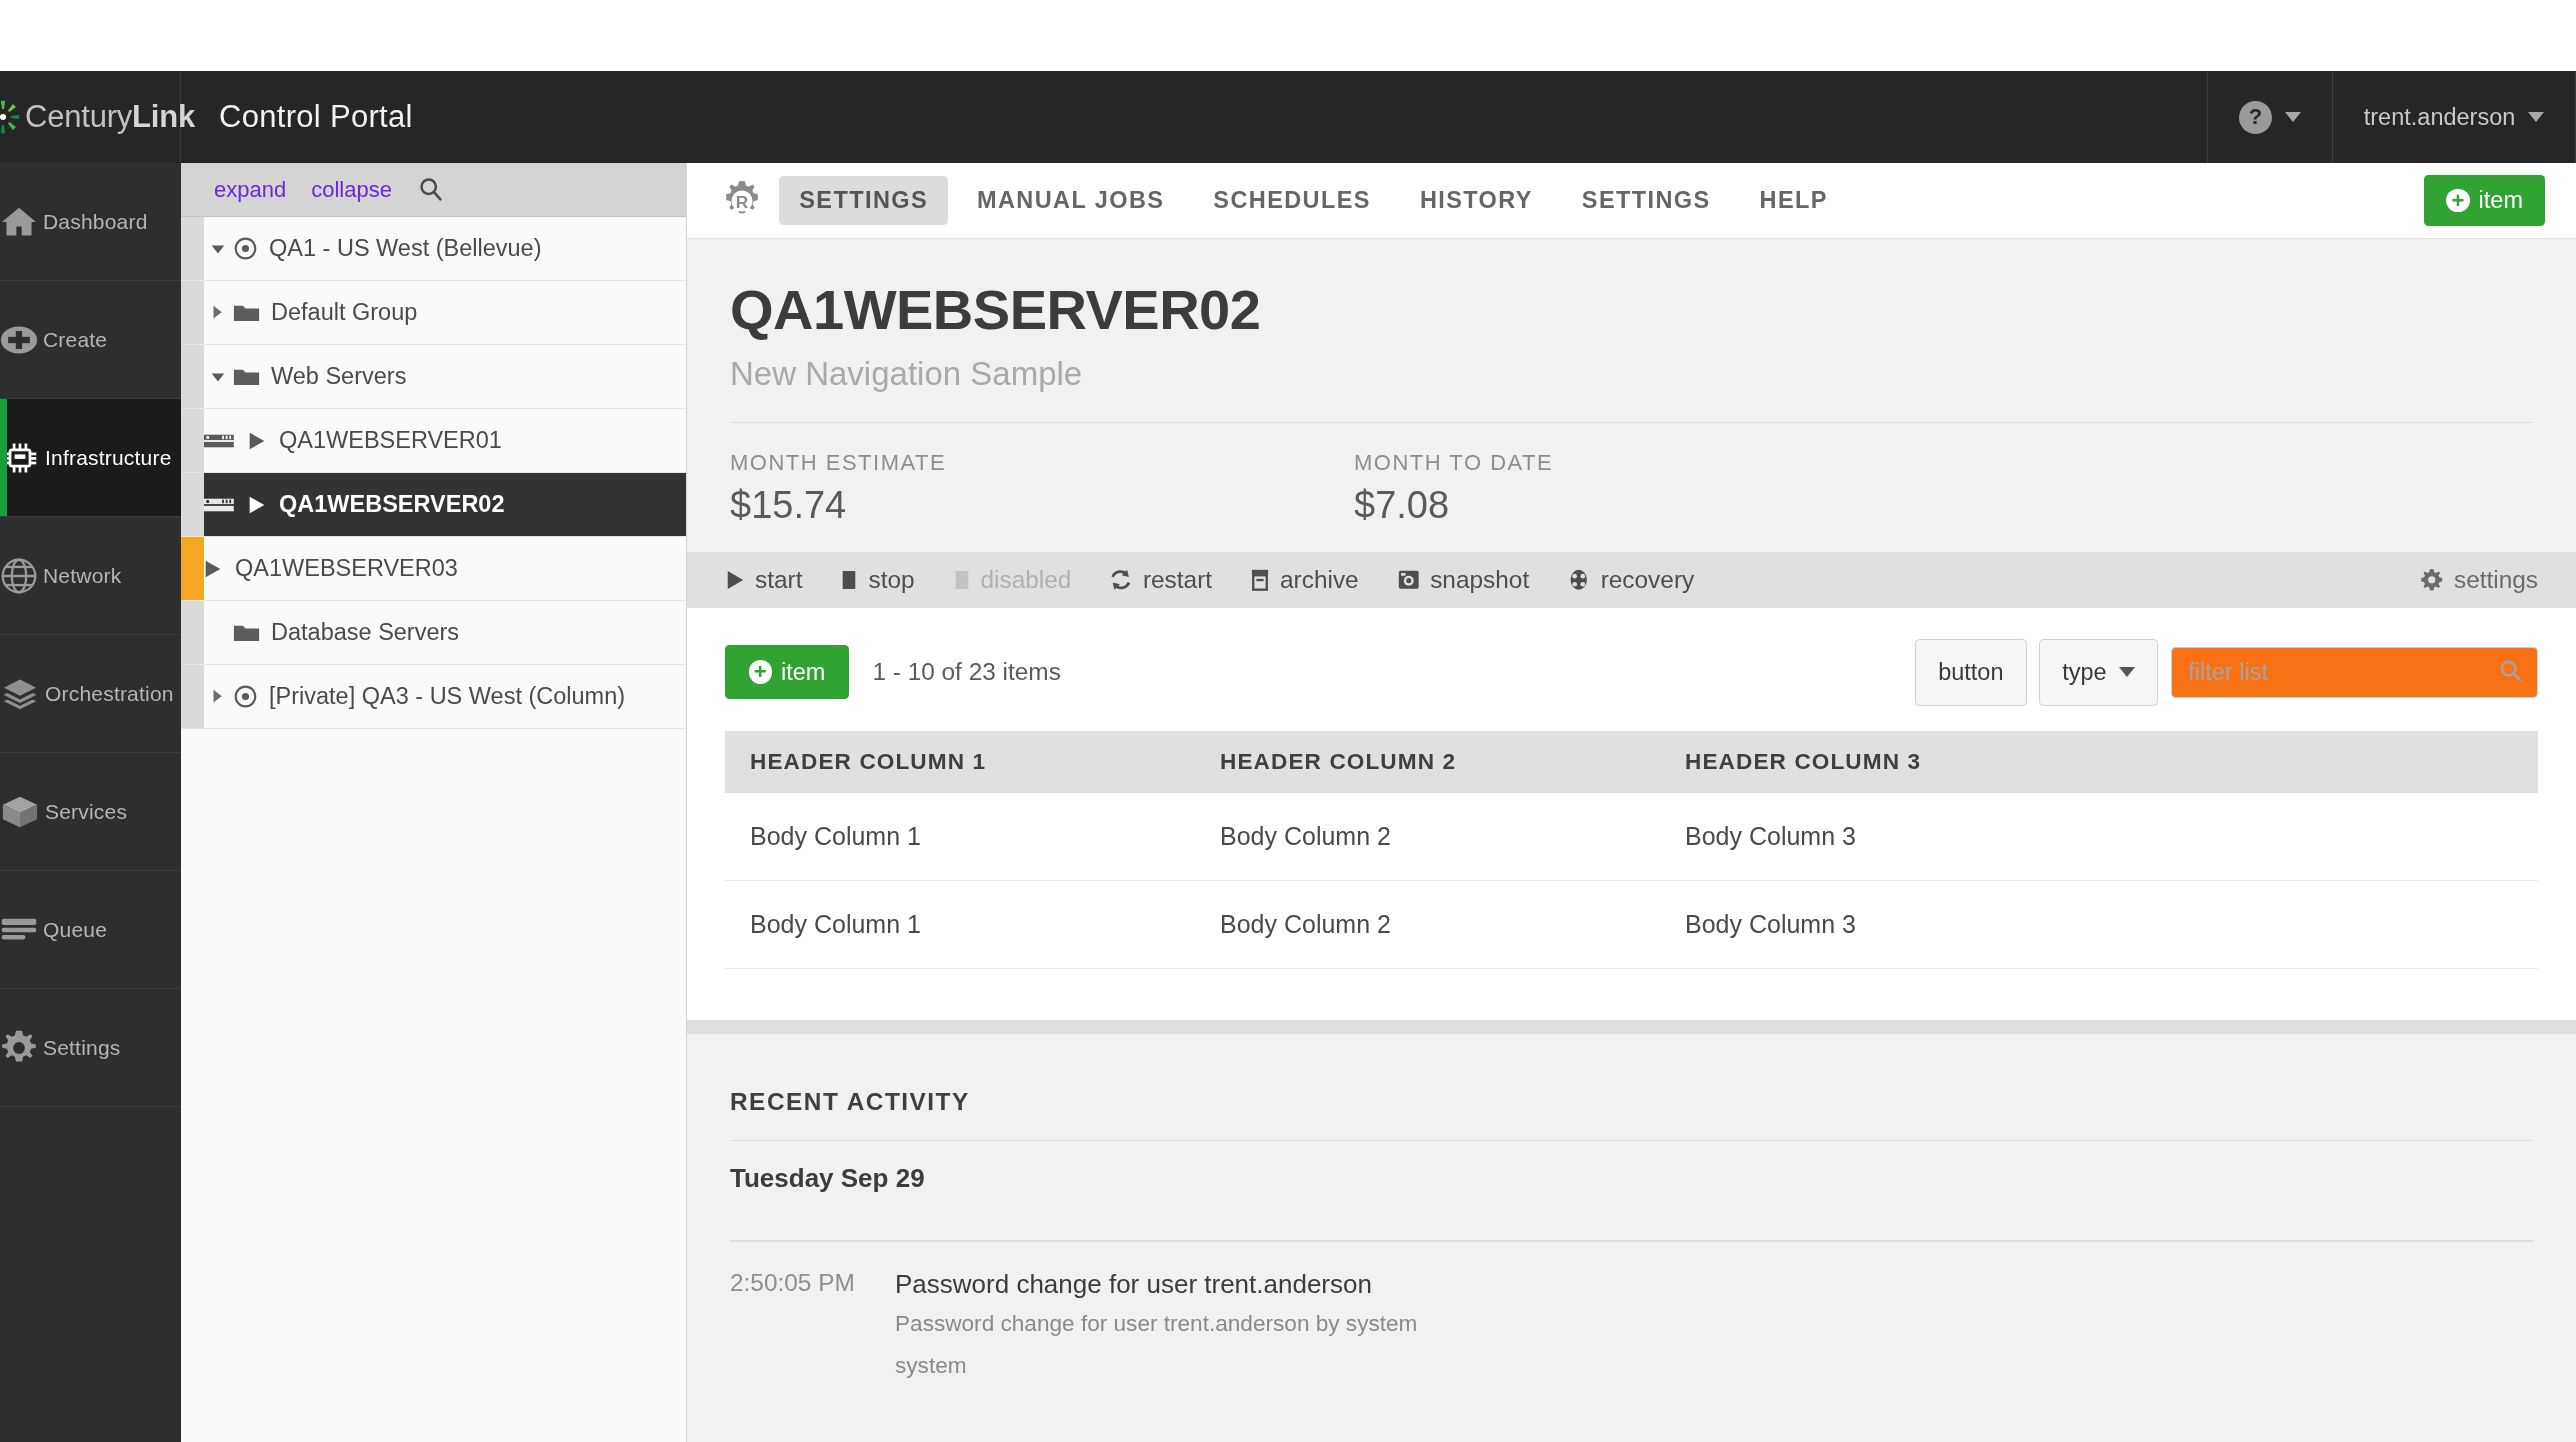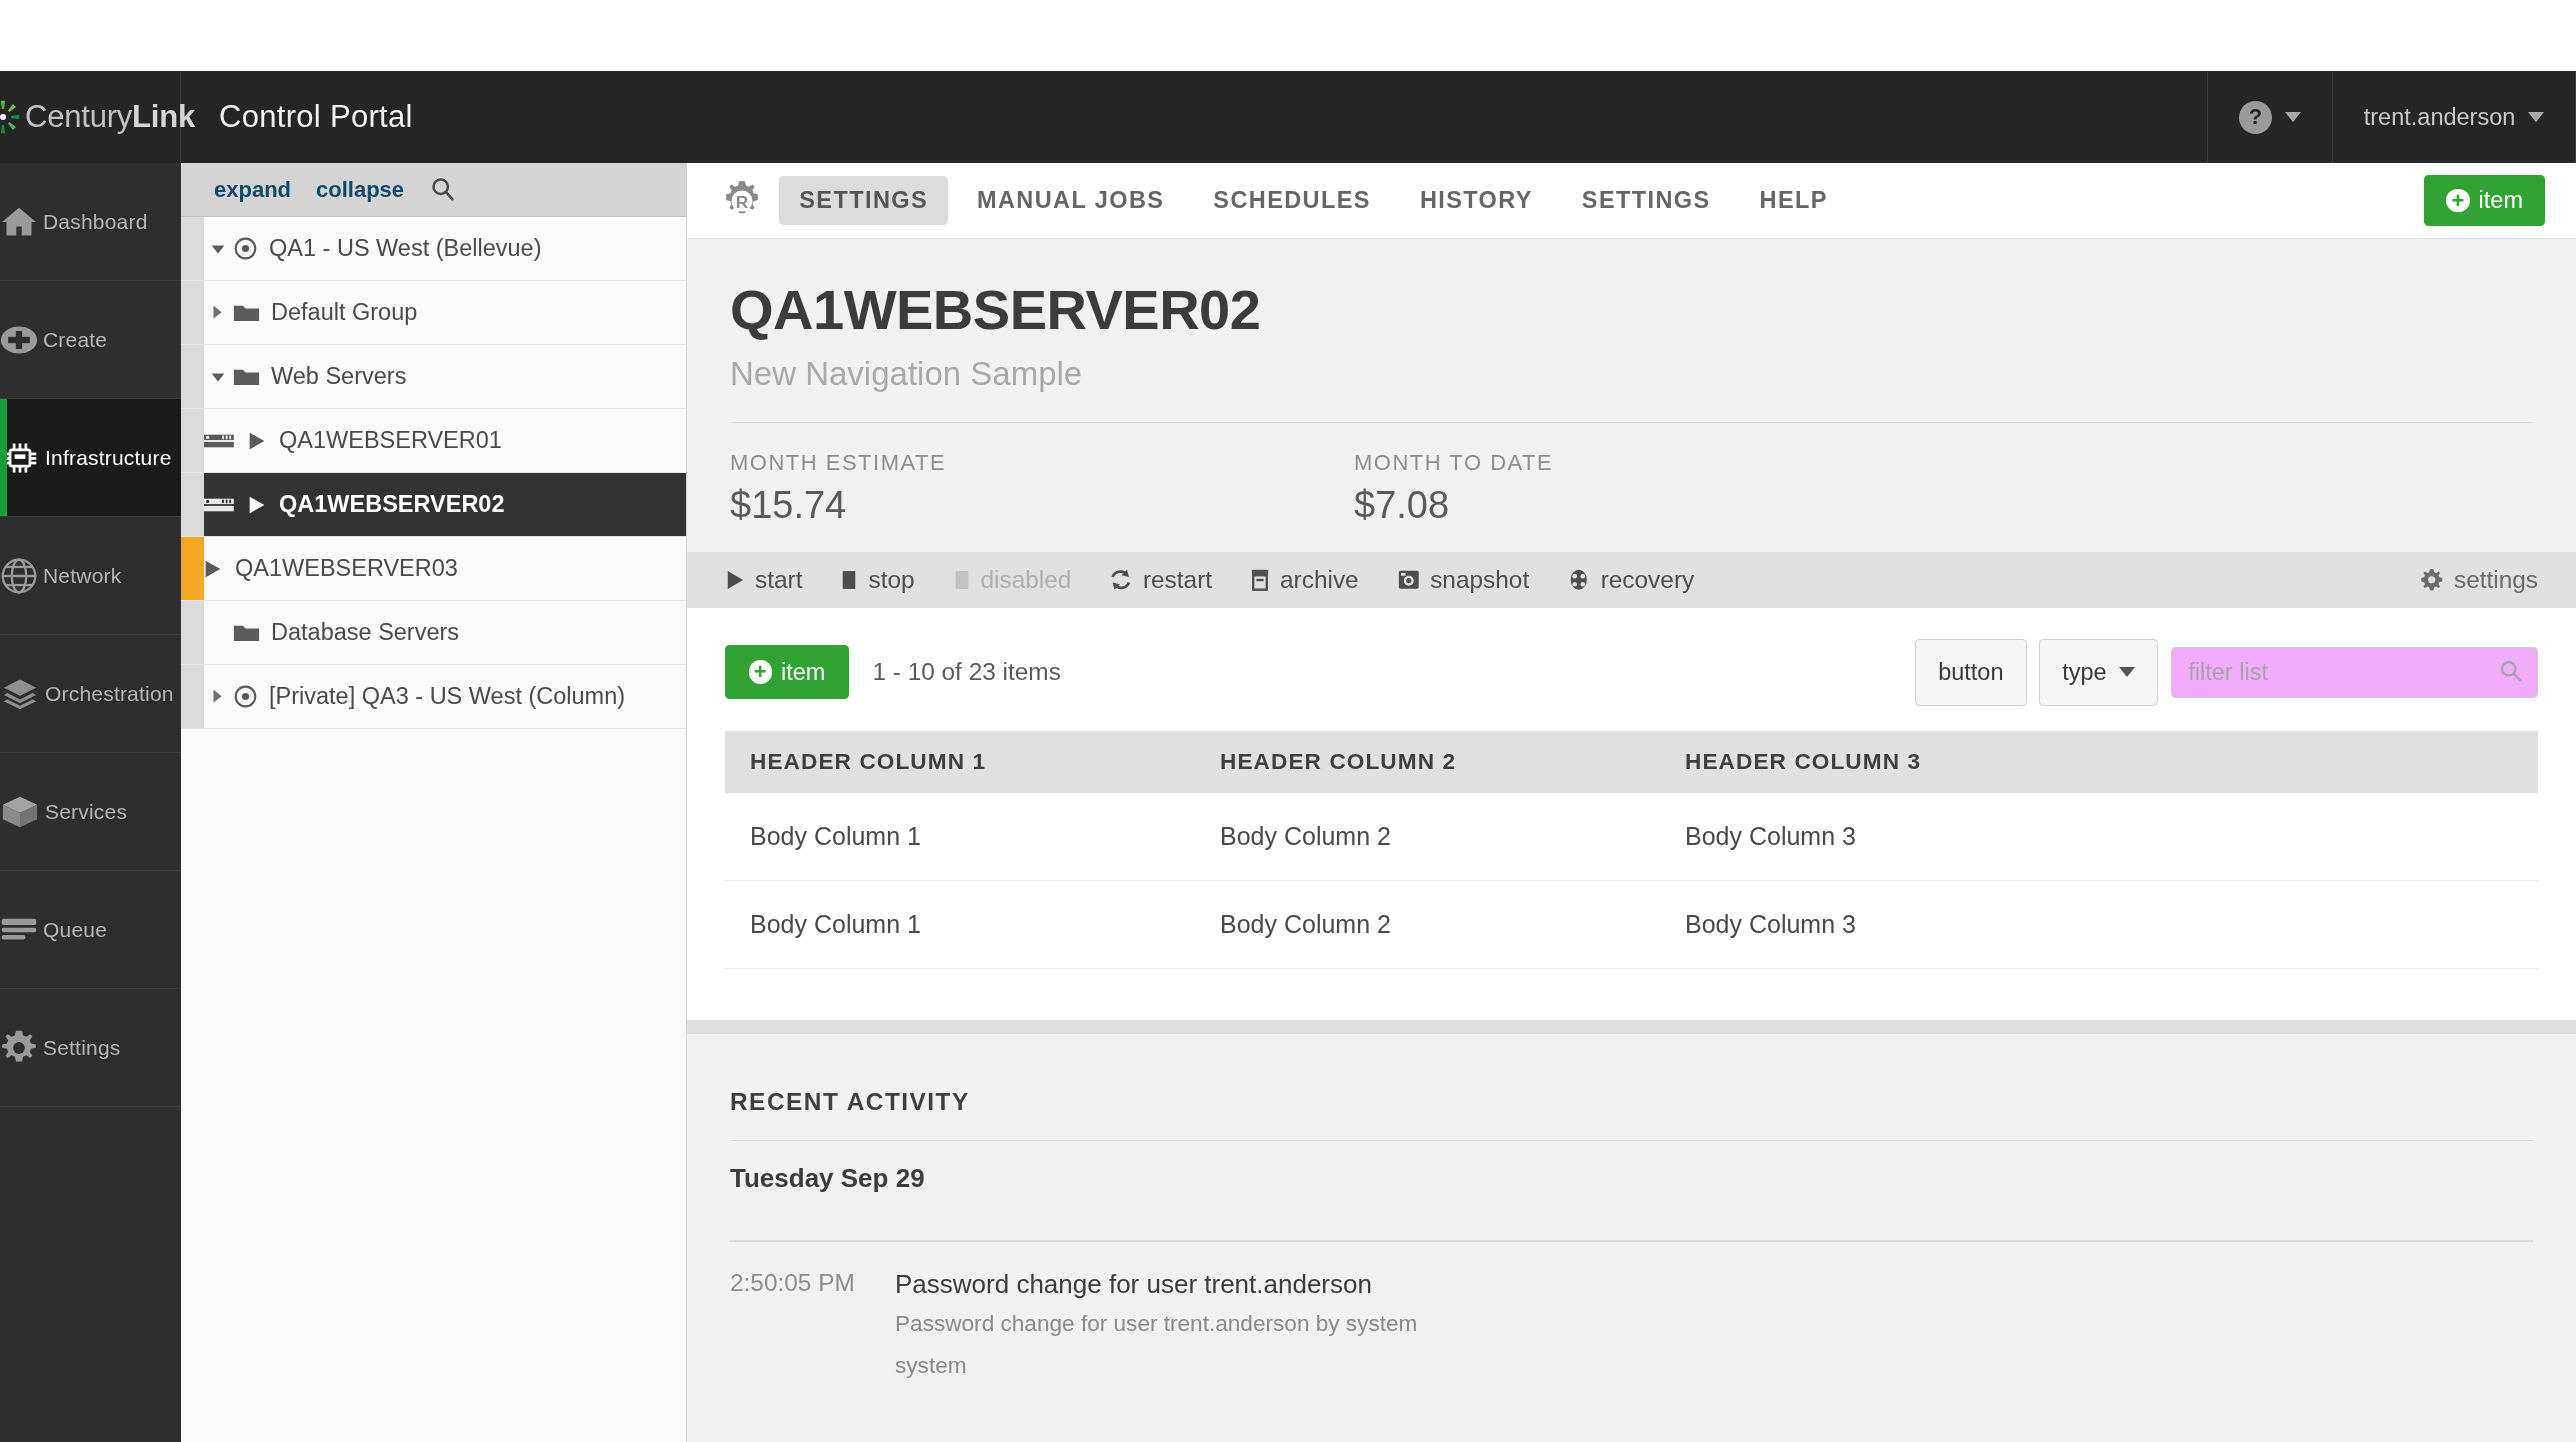--- a/index.html
+++ b/index.html
@@ -76,21 +76,21 @@
 
   
   .tree-panel {
     position:absolute; left:181px; top:163px; width:506px; height:1280px;
     background:#fafafa; border-right:0.9px solid #d2d2d2;
   }
   .tree-toolbar {
     height:54px; background:#d4d4d4; display:flex; align-items:center;
     padding-left:33px; gap:25px; border-bottom:0.9px solid #c4c4c4;
   }
-  .tree-toolbar .tlink { color:#0c4a6e; font-size:22px;font-weight:bold; }
+  .tree-toolbar .tlink { color:#6d28d9; font-size:22px; }
   .tree-search-ico { display:flex; align-items:center; }
   .tree-rows { position:relative; }
   .trow {
     position:relative; height:64px; display:flex; align-items:center;
     border-bottom:0.9px solid #e6e6e6; background:#fafafa;
   }
   .trow .status-strip {
     position:absolute; left:0; top:0; bottom:0; width:22.6px; background:#dadada;
   }
   .trow.warn .status-strip { background:#f5a623; }
@@ -162,21 +162,21 @@
   .btn-plain {
     height:67px; padding:0 22px; background:#f6f6f6; border:0.9px solid #cfcfcf;
     border-radius:4.5px; font-size:23.5px; color:#3a3a3a; display:flex; align-items:center;
     font-family:"Liberation Sans", sans-serif;
   }
   .btn-plain .caret {
     width:0;height:0;border-left:8.1px solid transparent;border-right:8.1px solid transparent;
     border-top:10px solid #555; margin-left:12.7px;
   }
   .filter-wrap {
-    position:relative; width:367px; height:51px; background:#f0abfc;
+    position:relative; width:367px; height:51px; background:#f97316;
     border:0.9px solid #cfcfcf; border-radius:4.5px; display:flex; align-items:center;
   }
   .filter-wrap input {
     border:none; outline:none; width:100%; height:100%; padding:0 47px 0 16.3px;
     font-size:23.5px; color:#3a3a3a; background:transparent;
     font-family:"Liberation Sans", sans-serif;
   }
   .filter-wrap input::placeholder { color:#a5a5a5; }
   .filter-ico { position:absolute; right:14.5px; top:50%; transform:translateY(-50%); }
 

